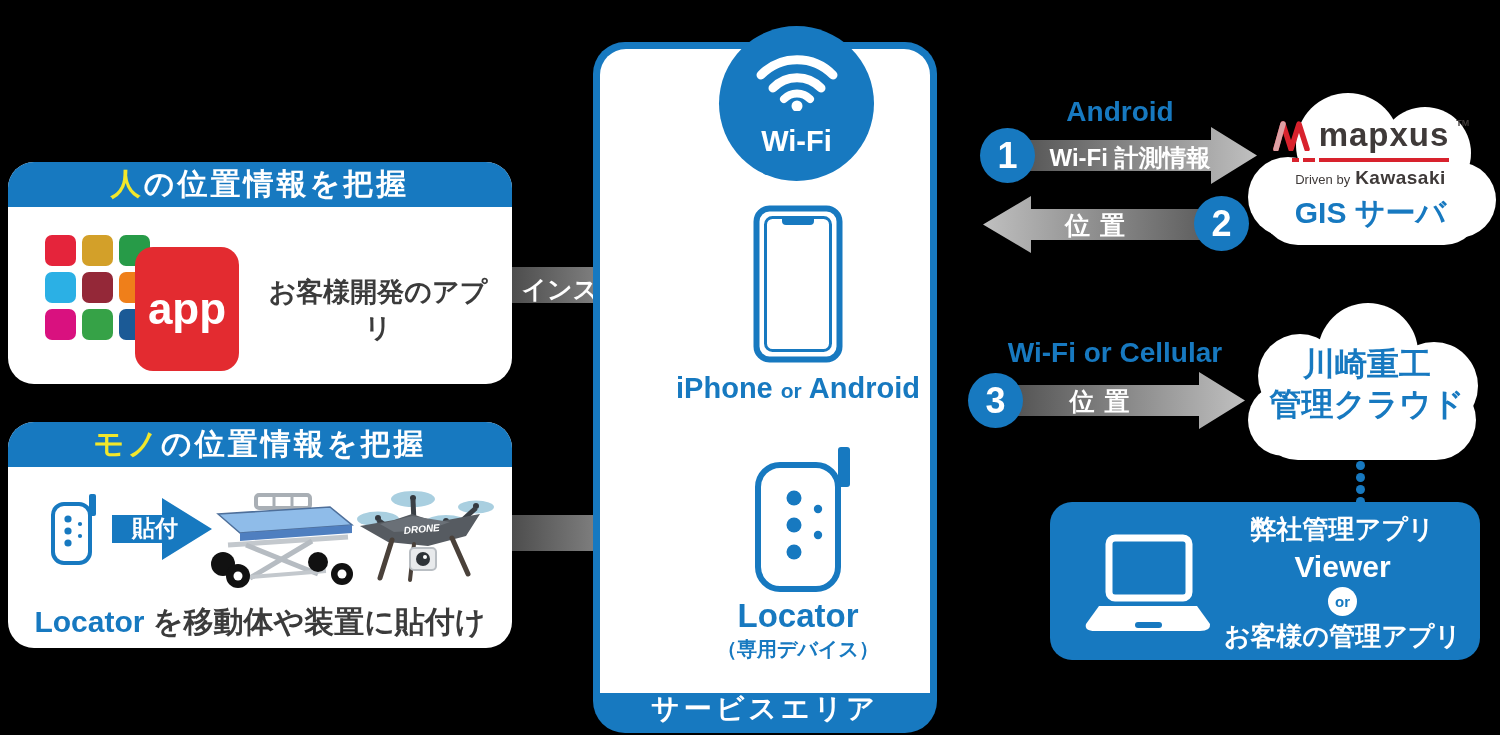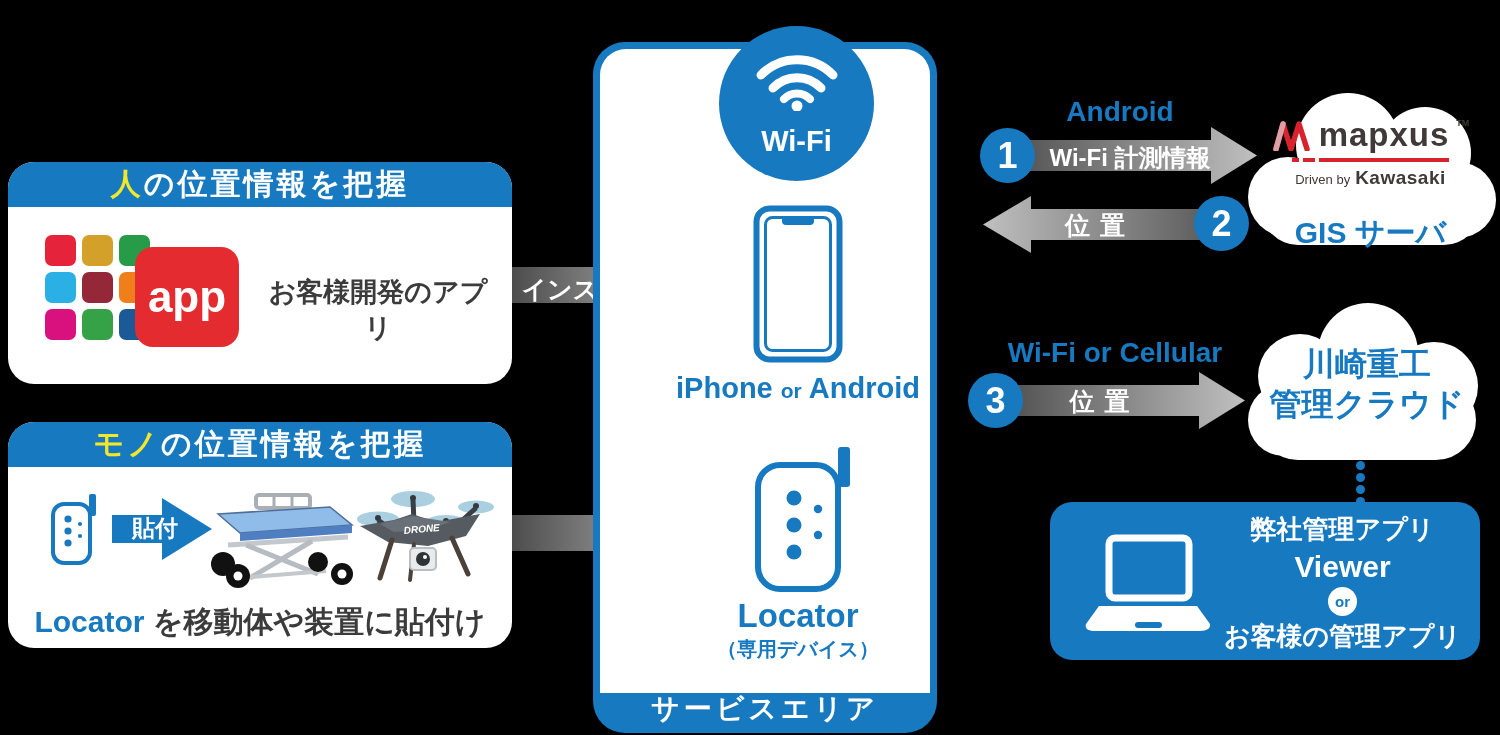--- a/index.html
+++ b/index.html
@@ -14,21 +14,21 @@
   
   .panel { position:absolute; background:#fff; border-radius:26px; }
   .panel-head { position:absolute; left:0; top:0; right:0; height:45px; background:var(--blue);
     border-radius:26px 26px 0 0; display:flex; align-items:center; justify-content:center;
     color:#fff; font-size:30px; font-weight:700; letter-spacing:3px; }
   .panel-head .hl { color:var(--yellow); }
 
   .sq-grid { position:absolute; left:37px; top:73px; display:grid;
     grid-template-columns:repeat(3,31px); grid-auto-rows:31px; gap:6px; }
   .sq { border-radius:7px; }
-  .app-tile { position:absolute; left:127px; top:85px; width:104px; height:100px; border-radius:18px;
+  .app-tile { position:absolute; left:127px; top:85px; width:104px; height:124px; border-radius:18px;
     background:#e32b30; color:#fff; display:flex; align-items:center; justify-content:center;
     font-size:44px; font-weight:600; }
   .cap1 { position:absolute; left:250px; top:112px; width:240px; text-align:center;
     font-size:27px; font-weight:700; color:var(--dark); }
 
   .big-circle { position:absolute; left:12px; top:54px; width:108px; height:108px; background:#fff;
     border-radius:50%; display:flex; align-items:center; justify-content:center; }
   .cap2 { position:absolute; left:0; top:180px; width:100%; text-align:center;
     font-size:30px; font-weight:700; color:var(--dark); }
   .cap2 .hl-blue { color:var(--blue); }
@@ -63,21 +63,21 @@
   
   .gis-content { position:absolute; left:1258px; top:118px; width:225px; display:flex;
     flex-direction:column; align-items:center; }
   .mx-row { display:flex; align-items:center; gap:7px; }
   .mx-text { font-size:33px; font-weight:700; color:#3f3a39; letter-spacing:1px; line-height:1; }
   .mx-tm { font-size:9px; font-weight:700; color:#3f3a39; align-self:flex-start; }
   .mx-line { margin-top:7px; display:flex; gap:4px; align-items:center; }
   .mx-line span { height:4px; background:#d8222d; display:block; }
   .mx-driven { margin-top:5px; font-size:13px; color:#3f3a39; display:flex; align-items:baseline; gap:5px; }
   .mx-driven b { font-size:19px; letter-spacing:0.5px; }
-  .gis-label { margin-top:24px; font-size:30px; font-weight:700; color:var(--blue); }
+  .gis-label { margin-top:4px; font-size:30px; font-weight:700; color:var(--blue); }
 
   .dotcol { position:absolute; left:1356px; top:461px; display:flex; flex-direction:column; gap:3px; }
   .dot { width:9px; height:9px; border-radius:50%; background:var(--blue); }
 
   
   .viewer-box { position:absolute; left:1050px; top:502px; width:430px; height:158px;
     background:var(--blue); border-radius:22px; }
   .vtext { position:absolute; left:165px; top:10px; width:255px; display:flex; flex-direction:column;
     align-items:center; gap:3px; color:#fff; font-weight:700; }
   .vline1, .vline3 { font-size:26px; }

